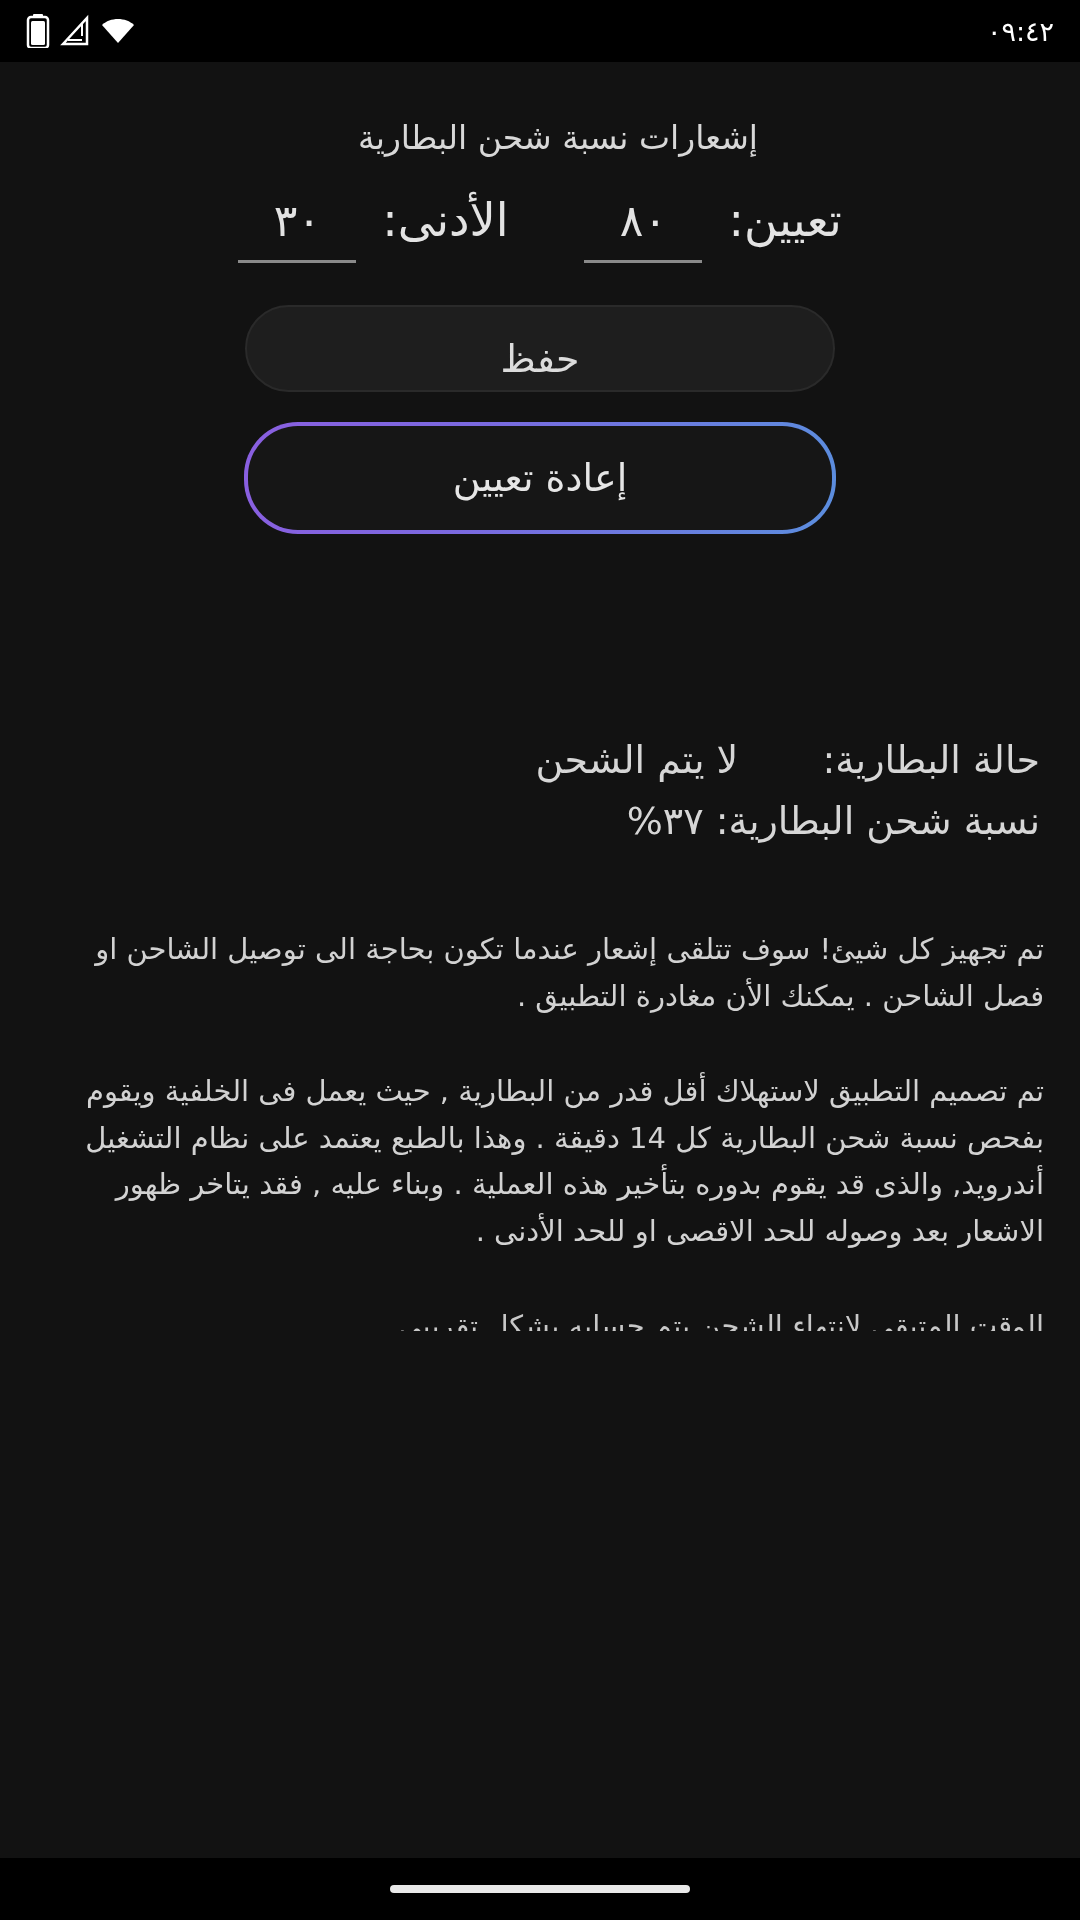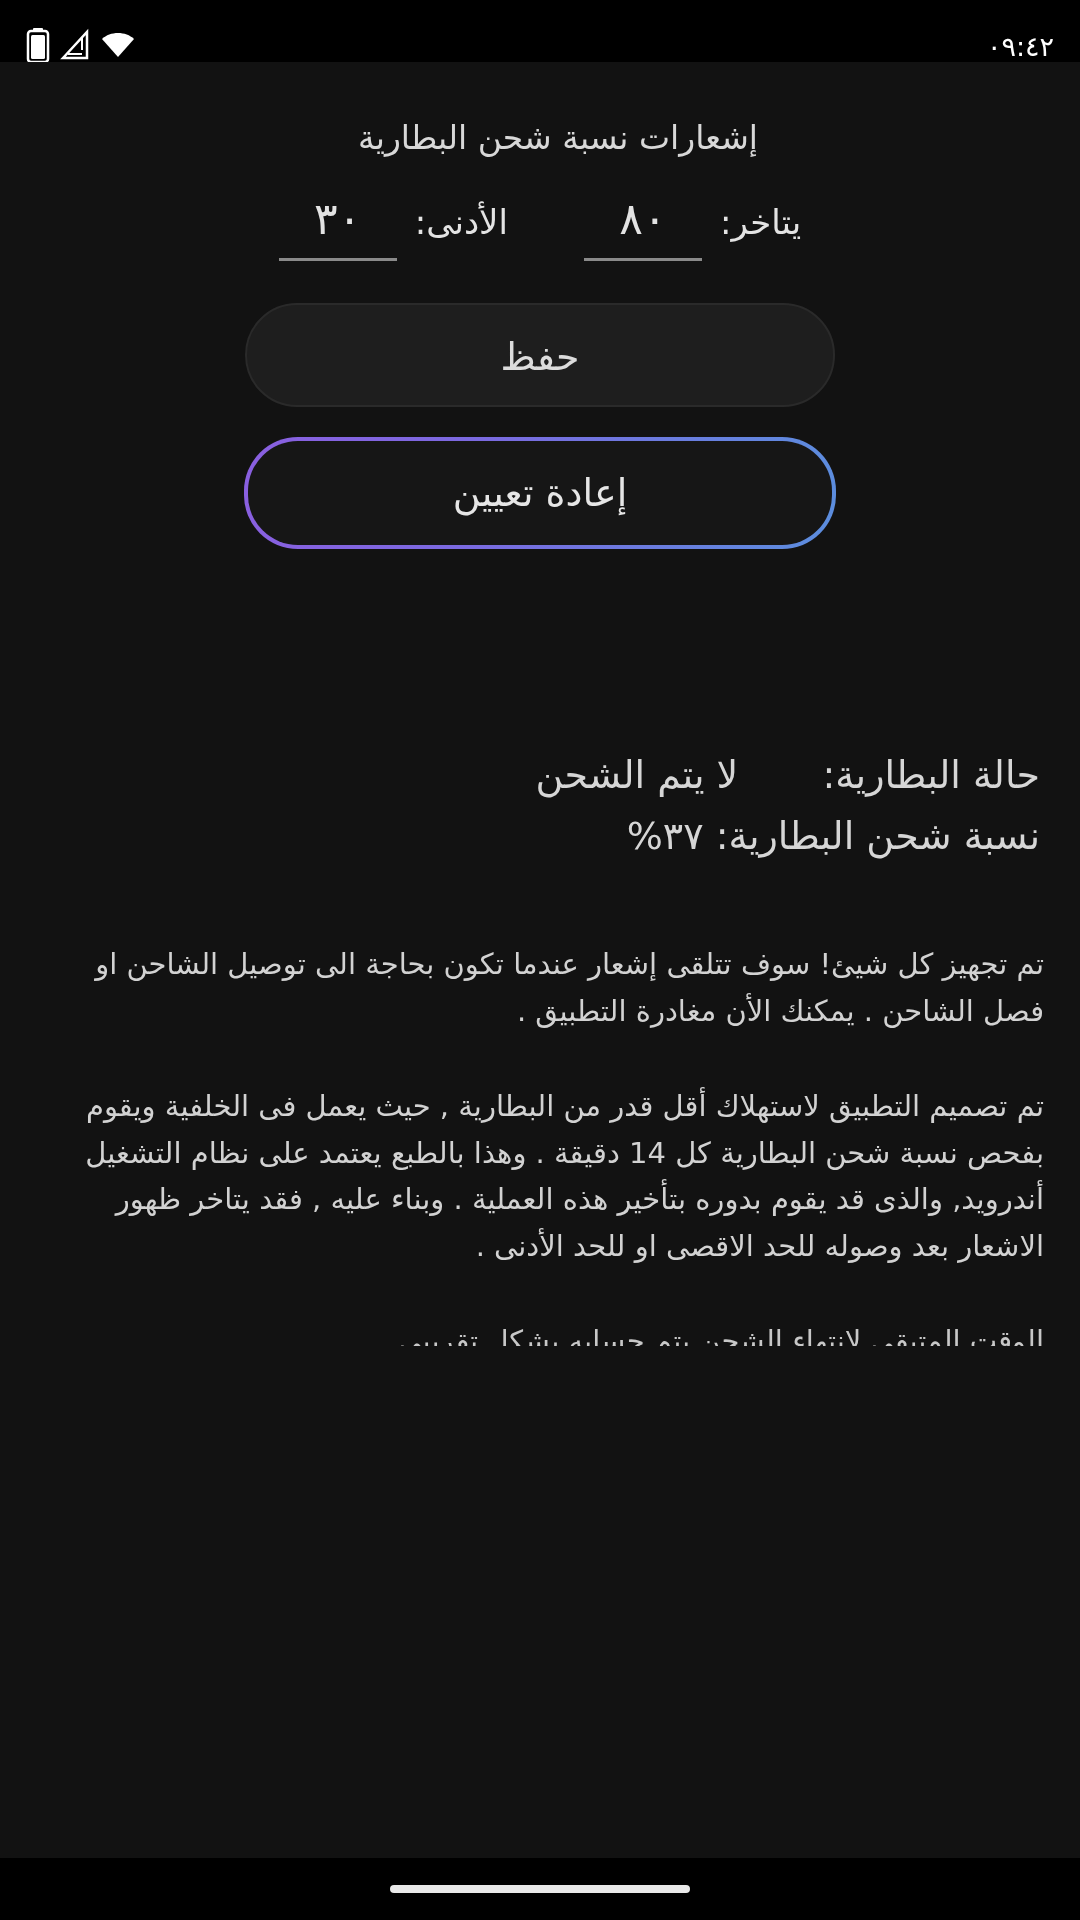--- a/index.html
+++ b/index.html
@@ -10,21 +10,21 @@
     font-family: "DejaVu Sans", sans-serif;
     overflow: hidden;
   }
   body { position: relative; }
 
   
   .status-bar {
     height: 62px;
     background: #000000;
     display: flex;
-    align-items: flex-end;
+    align-items: center;
     justify-content: space-between;
     padding: 0 26px;
     direction: ltr;
   }
   .status-left {
     display: flex;
     align-items: center;
     gap: 10px;
   }
   .status-right {
@@ -69,22 +69,23 @@
   }
   .limit-group {
     display: flex;
     flex-direction: row;
     align-items: baseline;
     gap: 18px;
   }
   .limit-group.min { margin-right: 0px; }
   .limit-label {
     color: #e3e3e3;
-    font-size: 34px;
+    font-size: 46px;
     white-space: nowrap;
+    margin-left: 8px;
   }
   .limit-input {
     width: 118px;
     border: none;
     border-bottom: 3px solid #8a8a8a;
     background: transparent;
     color: #e3e3e3;
     font-size: 44px;
     font-family: "DejaVu Sans", sans-serif;
     text-align: center;
@@ -99,21 +100,21 @@
     display: block;
     width: 590px;
     margin: 0 auto;
     border-radius: 52px;
     background: #1e1e1e;
     color: #dcdcdc;
     font-size: 38px;
     font-family: "DejaVu Sans", sans-serif;
     text-align: center;
     line-height: 104px;
-    height: 104px;
+    height: 87px;
     border: 2px solid #2a2a2a;
     cursor: pointer;
   }
   .btn-save { margin-top: 42px; }
   .btn-reset-wrap {
     width: 592px;
     margin: 30px auto 0 auto;
     padding: 4px;
     border-radius: 54px;
     background: linear-gradient(100deg, #8a5fe0 0%, #7a6ae0 40%, #5b8ede 100%);
@@ -210,21 +211,21 @@
     <span class="clock">٠٩:٤٢</span>
   </div>
 </div>
 
 <div class="app">
 
   <div class="app-title">إشعارات نسبة شحن البطارية</div>
 
   <div class="limits-row">
     <div class="limit-group max">
-      <span class="limit-label">يتاخر:</span>
+      <span class="limit-label">تعيين:</span>
       <input class="limit-input" type="text" value="٨٠" style="">
     </div>
     <div class="spacer-gap"></div>
     <div class="limit-group min">
       <span class="limit-label">الأدنى:</span>
       <input class="limit-input" type="text" value="٣٠" style="">
     </div>
   </div>
 
   <div class="btn btn-save">حفظ</div>

